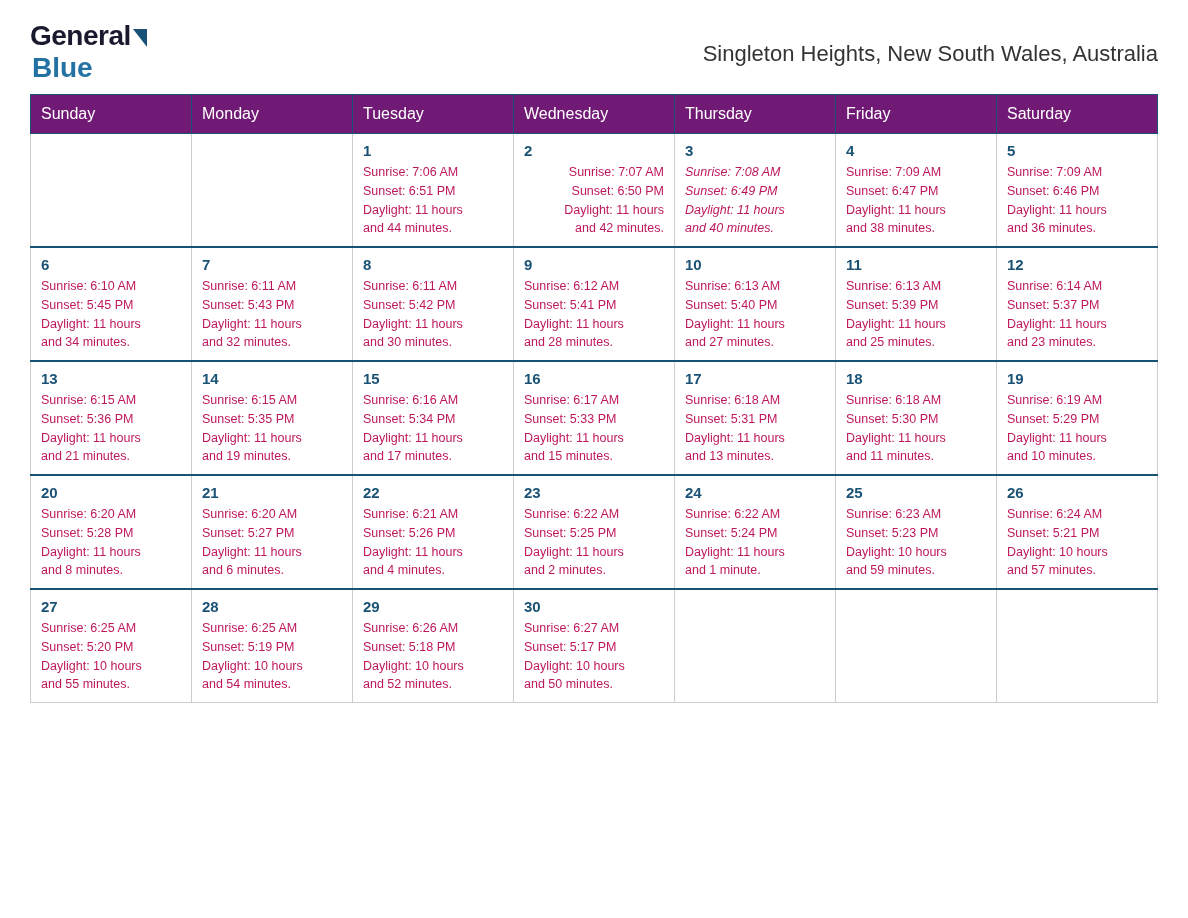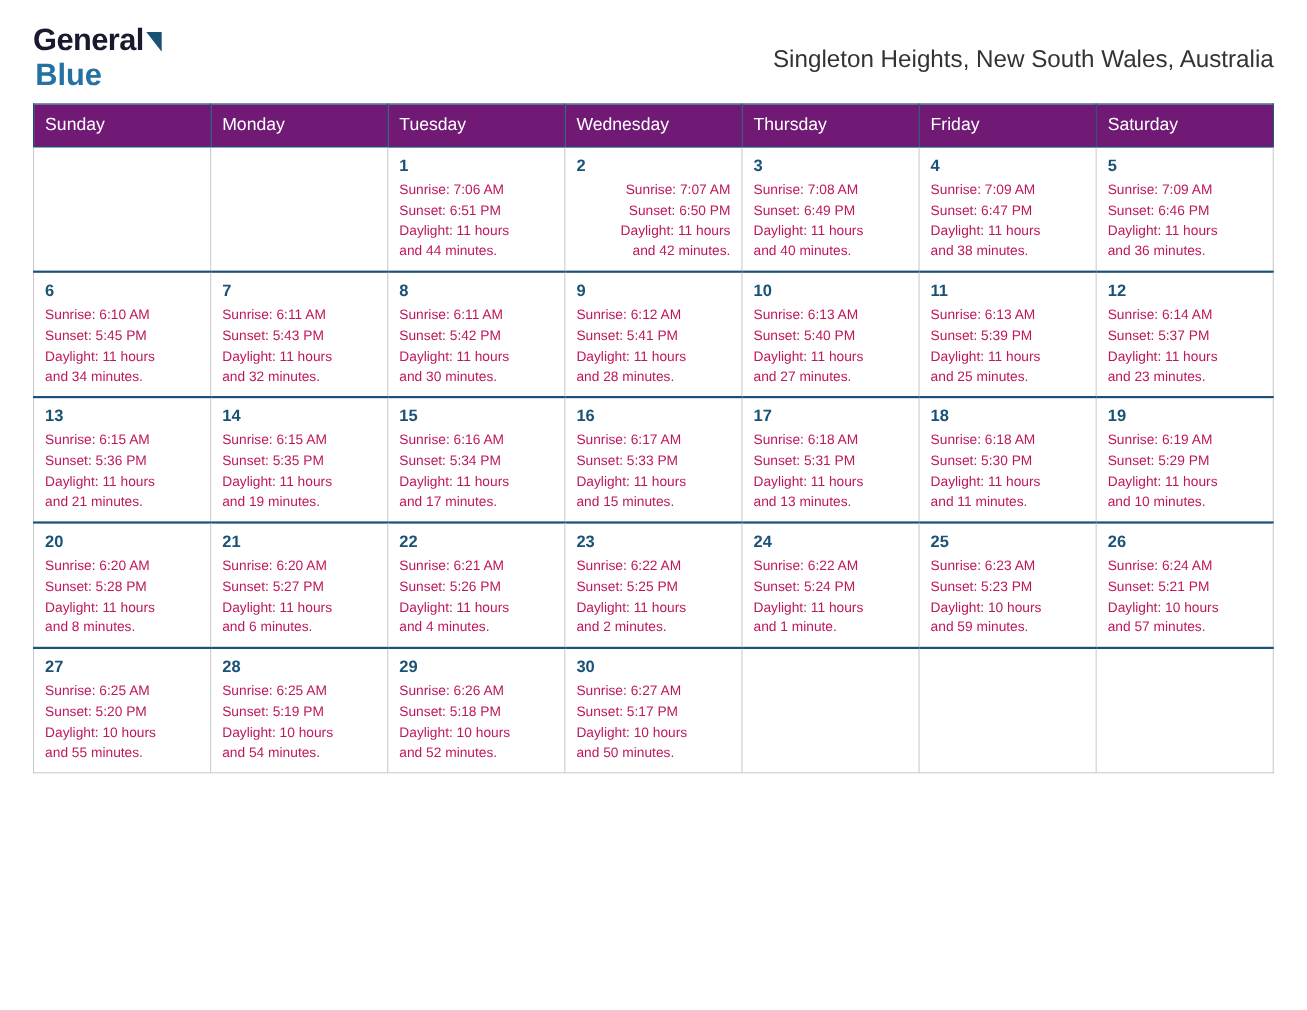--- a/index.html
+++ b/index.html
@@ -143,21 +143,21 @@
         </td>
         <td>
           <span class="day-number">2</span>
           <div class="day-info" style="white-space: pre-line; text-align: right;">Sunrise: 7:07 AM
 Sunset: 6:50 PM
 Daylight: 11 hours
 and 42 minutes.</div>
         </td>
         <td>
           <span class="day-number">3</span>
-          <div class="day-info" style="white-space: pre-line;">Sunrise: 7:08 AM
+          <div class="day-info" style="white-space: pre-line; font-style: italic;">Sunrise: 7:08 AM
 Sunset: 6:49 PM
 Daylight: 11 hours
 and 40 minutes.</div>
         </td>
         <td>
           <span class="day-number">4</span>
           <div class="day-info" style="white-space: pre-line;">Sunrise: 7:09 AM
 Sunset: 6:47 PM
 Daylight: 11 hours
 and 38 minutes.</div>

